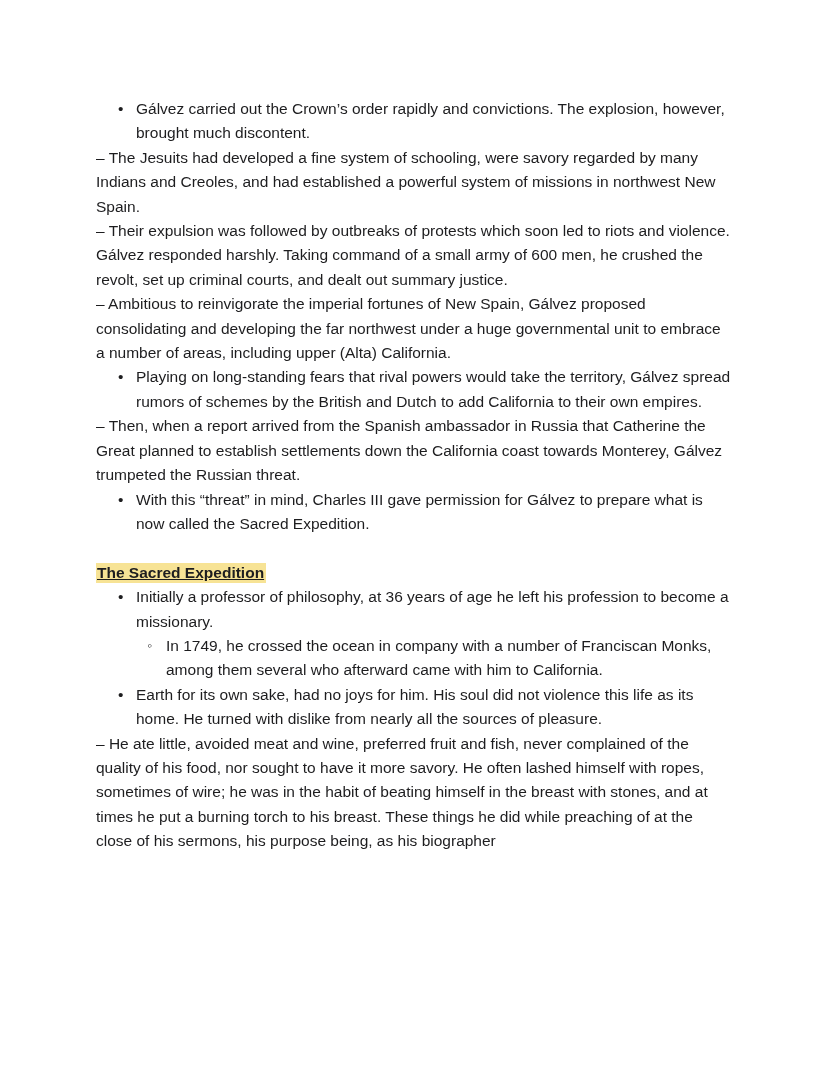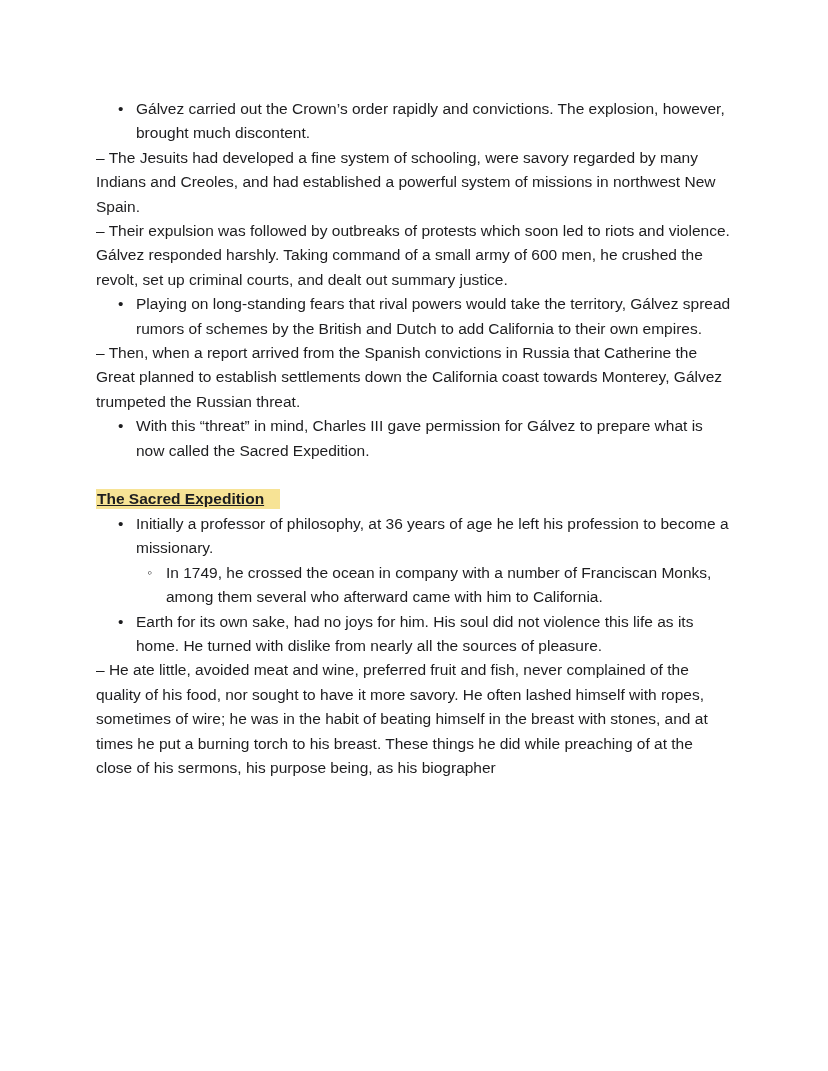--- a/index.html
+++ b/index.html
@@ -25,45 +25,46 @@
   .block { margin: 0; }
   .block.para { }
   .block.bullet { display: flex; padding-left: 22px; }
   .block.bullet > .marker { flex: 0 0 18px; }
   .block.bullet.l2 { padding-left: 51px; }
   .block.bullet.l2 > .marker { flex: 0 0 19px; font-size: 13.5px; }
   .block.heading { margin-top: 24.4px; }
   .hl {
     font-weight: 700;
     text-decoration: underline;
-    padding: 1px 16px 2px 1px;
+    padding: 1px 2px 2px 1px;
   }
 </style>
 </head>
 <body style="color: rgb(29, 29, 31);">
 
 <div class="page">
   <div class="doc">
 
     <div class="block bullet l1">
       <span class="marker">•</span>
       <span class="text">Gálvez carried out the Crown’s order rapidly and convictions. The explosion, however, brought much discontent.</span>
     </div>
 
     <div class="block para">– The Jesuits had developed a fine system of schooling, were savory regarded by many Indians and Creoles, and had established a powerful system of missions in northwest New Spain.</div>
 
     <div class="block para">– Their expulsion was followed by outbreaks of protests which soon led to riots and violence. Gálvez responded harshly. Taking command of a small army of 600 men, he crushed the revolt, set up criminal courts, and dealt out summary justice.</div>
 
+    <div class="block para">– Ambitious to reinvigorate the imperial fortunes of New Spain, Gálvez proposed consolidating and developing the far northwest under a huge governmental unit to embrace a number of areas, including upper (Alta) California.</div>
 
     <div class="block bullet l1">
       <span class="marker">•</span>
       <span class="text">Playing on long-standing fears that rival powers would take the territory, Gálvez spread rumors of schemes by the British and Dutch to add California to their own empires.</span>
     </div>
 
-    <div class="block para">– Then, when a report arrived from the Spanish convictions in Russia that Catherine the Great planned to establish settlements down the California coast towards Monterey, Gálvez trumpeted the Russian threat.</div>
+    <div class="block para">– Then, when a report arrived from the Spanish ambassador in Russia that Catherine the Great planned to establish settlements down the California coast towards Monterey, Gálvez trumpeted the Russian threat.</div>
 
     <div class="block bullet l1">
       <span class="marker">•</span>
       <span class="text">With this “threat” in mind, Charles III gave permission for Gálvez to prepare what is now called the Sacred Expedition.</span>
     </div>
 
     <div class="block heading">
       <span class="hl" id="heading-hl" style="background-color: rgb(247, 227, 149);">The Sacred Expedition</span>
     </div>
 

